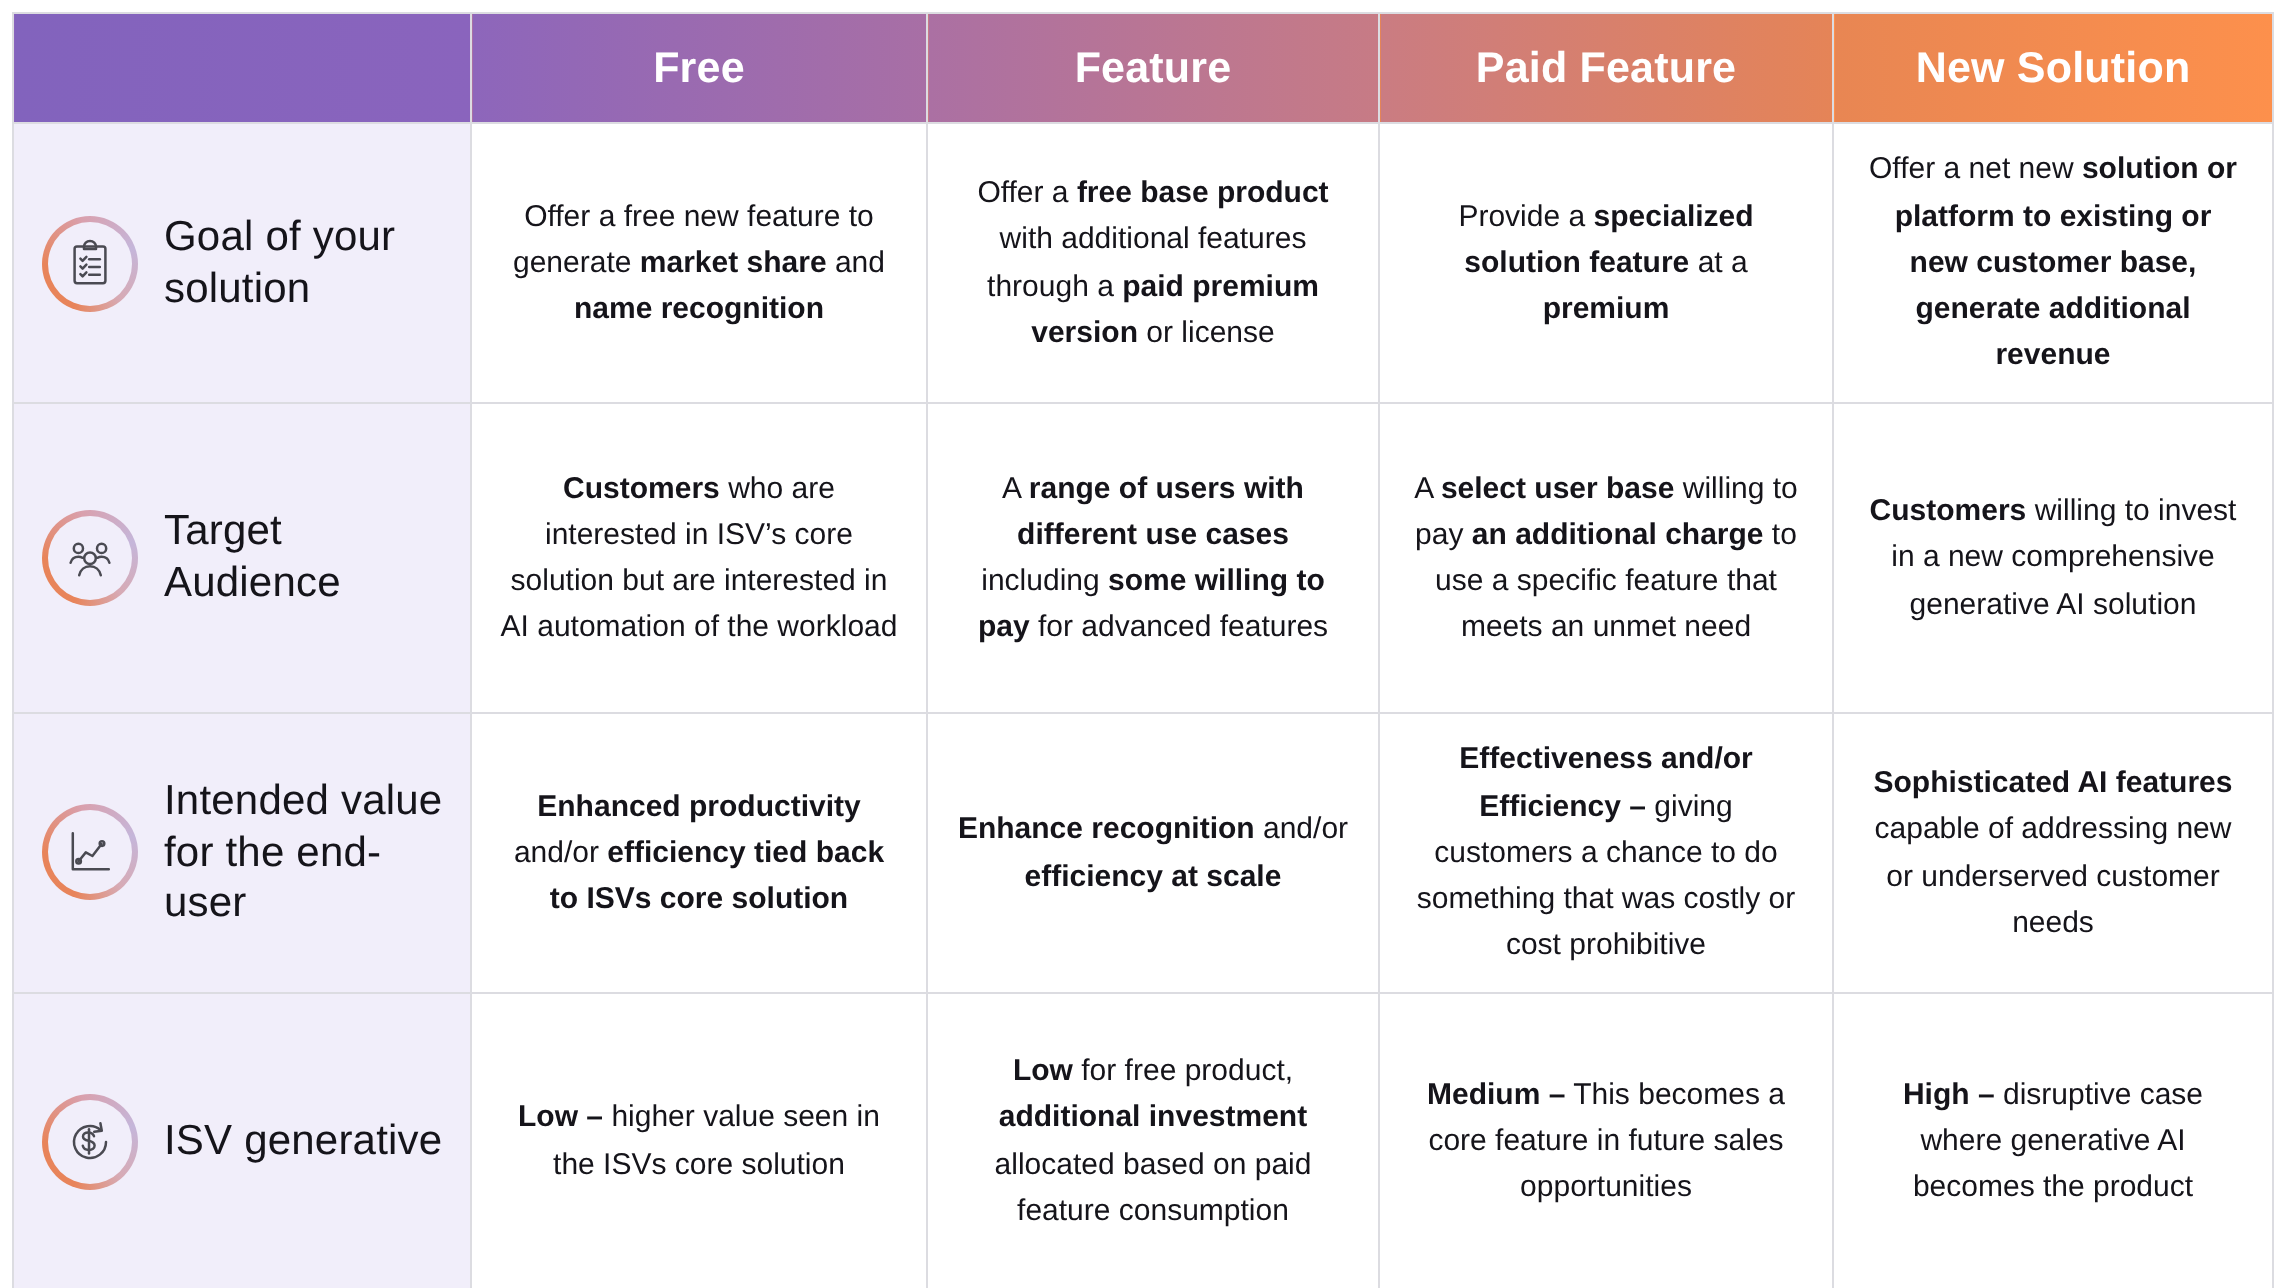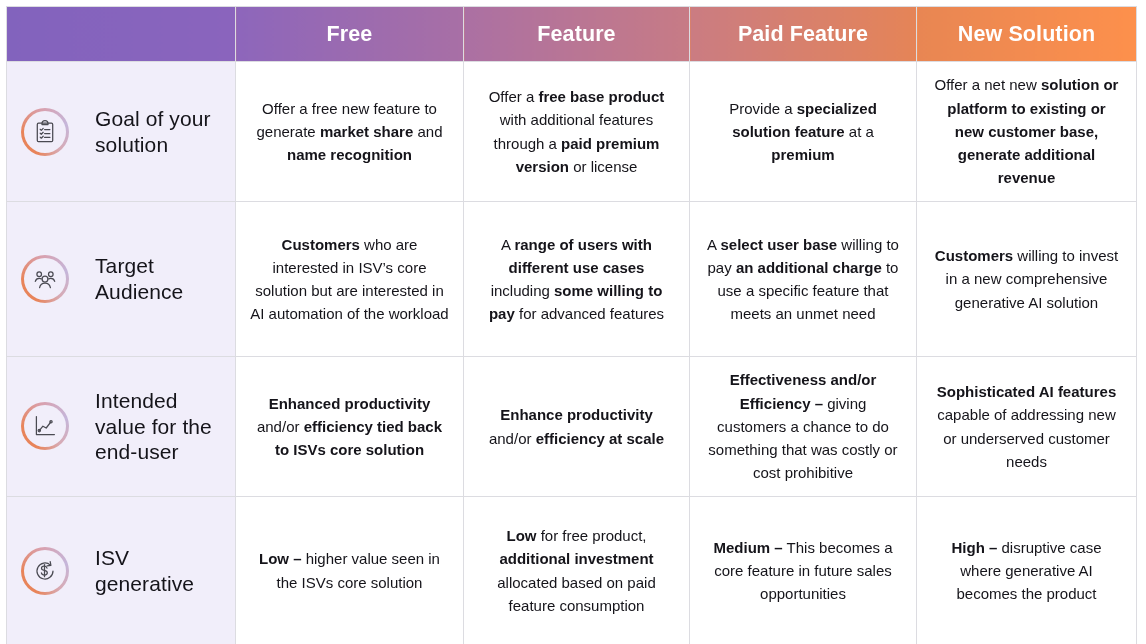--- a/index.html
+++ b/index.html
@@ -77,21 +77,21 @@
 
   td.label-cell {
     background: #f1eefa;
     text-align: left;
     padding: 6px 8px 6px 14px;
   }
 
   .label-inner {
     display: flex;
     align-items: center;
-    gap: 26px;
+    gap: 13px;
   }
 
   
   .icon-ring {
     flex: 0 0 auto;
     width: 48px;
     height: 48px;
     border-radius: 50%;
     background: conic-gradient(from 200deg, #e8845a 0deg, #e8845a 70deg, #d9a0ad 150deg, #c5b6da 230deg, #d7aab4 300deg, #e8845a 360deg);
     display: flex;
@@ -221,21 +221,21 @@
                 <circle cx="19" cy="8.8" r="1.15" fill="none"></circle>
               </svg>
             </span>
             <span class="label-text">Intended value for the end-user</span>
           </div>
         </td>
         <td class="body-cell">
             <span class="cell-text"><b>Enhanced productivity</b> and/or <b>efficiency tied back to ISVs core solution</b></span>
           </td>
         <td class="body-cell">
-            <span class="cell-text"><b>Enhance productivity</b> and/or <b>efficiency at scale</b></span>
+            <span class="cell-text"><b>Enhance recognition</b> and/or <b>efficiency at scale</b></span>
           </td>
         <td class="body-cell">
             <span class="cell-text"><b>Effectiveness and/or Efficiency –</b> giving customers a chance to do something that was costly or cost prohibitive</span>
           </td>
         <td class="body-cell">
             <span class="cell-text"><b>Sophisticated AI features</b> capable of addressing new or underserved customer needs</span>
           </td>
       </tr>
 
       <tr class="r-isv">

